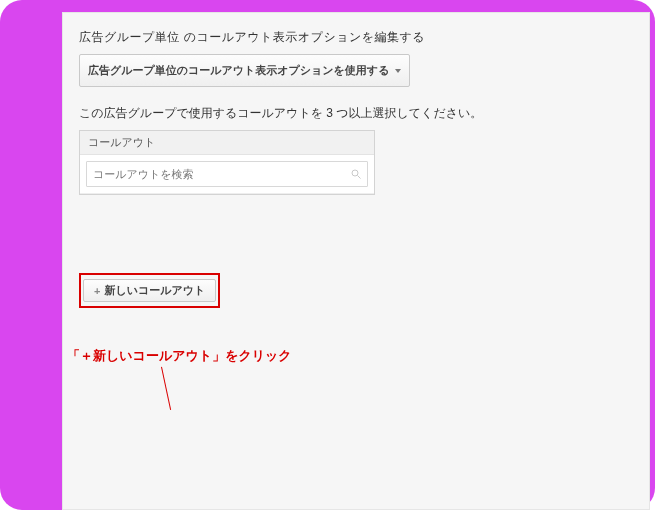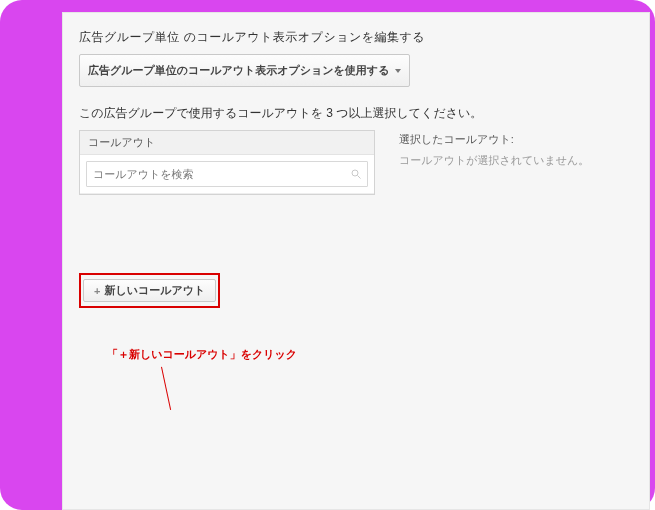--- a/index.html
+++ b/index.html
@@ -118,24 +118,23 @@
     color: #555;
     margin: 2px 0 6px 0;
   }
   .right-empty {
     font-size: 11px;
     color: #999;
   }
   .annotation {
     position: absolute;
     color: #d90000;
-    font-size: 11px;
+    font-size: 13px;
     font-weight: bold;
     pointer-events: none;
-    margin-left: 40px;
   }
   .annotation-line {
     position: absolute;
     width: 1px;
     background: #d90000;
     transform-origin: top left;
     pointer-events: none;
   }
   .new-callout-row {
     margin-top: 12px;
@@ -200,20 +199,16 @@
           <span class="highlight-box">
             <span class="plus-btn">
               <span class="plus">+</span>
               <span>新しいコールアウト</span>
             </span>
           </span>
         </div>
 
       </div>
 
-      <div class="col-right">
-        <div class="right-title">選択したコールアウト:</div>
-        <div class="right-empty">コールアウトが選択されていません。</div>
-      </div>
     </div>
 
   </div>
 </div>
 
 </body></html>

